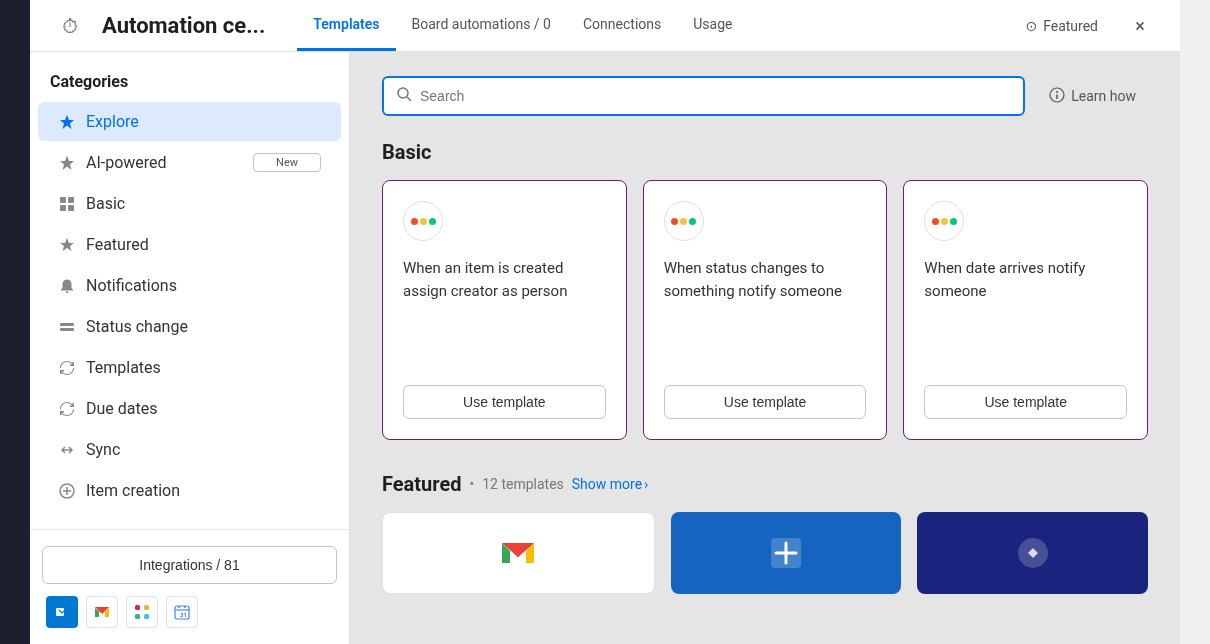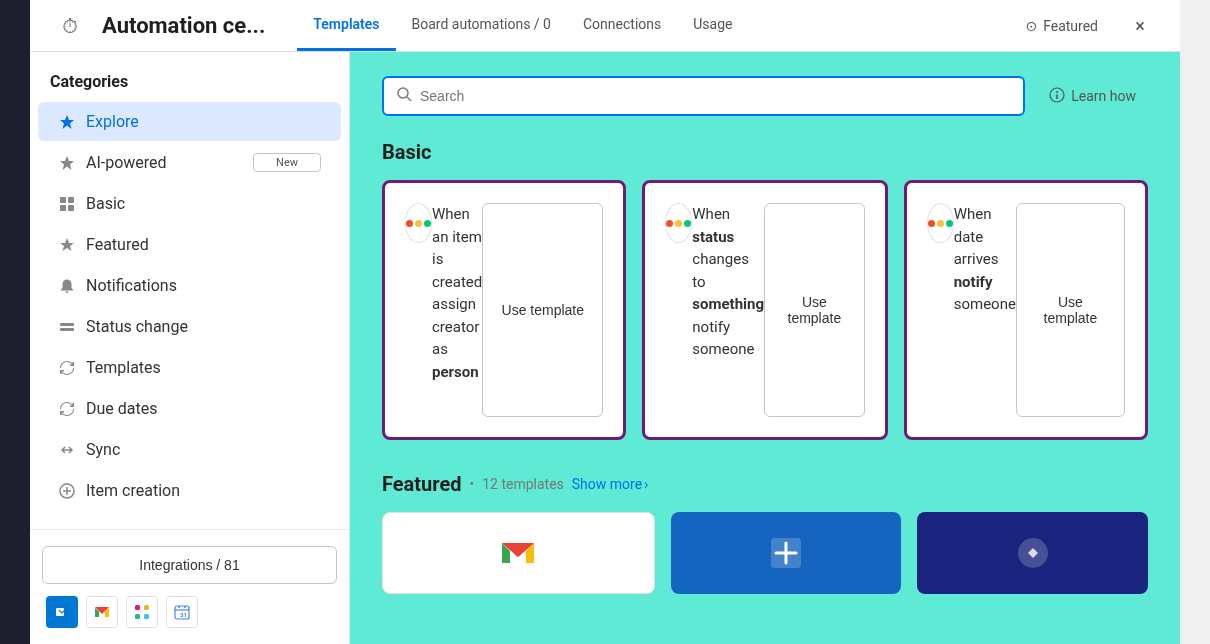--- a/index.html
+++ b/index.html
@@ -203,21 +203,21 @@
       align-items: center;
       justify-content: center;
       font-size: 18px;
     }
 
     
     .main-content {
       flex: 1;
       overflow-y: auto;
       padding: 24px 32px;
-      background: #5eead4;
+      background: #e5e5e5;
     }
 
     
     .search-bar-row {
       display: flex;
       align-items: center;
       gap: 12px;
       margin-bottom: 24px;
     }
 
@@ -263,26 +263,26 @@
 
     
     .cards-row {
       display: flex;
       gap: 16px;
       margin-bottom: 32px;
     }
 
     .template-card {
       background: #fff;
-      border: 3px solid #701a75;
+      border: 1px solid #701a75;
       border-radius: 8px;
       padding: 20px;
       flex: 1;
       display: flex;
-      flex-direction: row;
+      flex-direction: column;
       min-height: 260px;
     }
 
     .card-logo {
       width: 40px;
       height: 40px;
       border-radius: 50%;
       border: 1px solid #e0e0e0;
       display: flex;
       align-items: center;
@@ -303,21 +303,21 @@
     }
 
     .card-text {
       flex: 1;
       font-size: 15px;
       color: #333;
       line-height: 1.5;
       margin-bottom: 16px;
     }
 
-    .card-text strong { font-weight: 700; }
+    .card-text strong { font-weight: 400; }
 
     .use-template-btn {
       padding: 8px 16px;
       border: 1px solid #c5c5c5;
       border-radius: 6px;
       background: #fff;
       font-size: 14px;
       color: #333;
       cursor: pointer;
       text-align: center;

